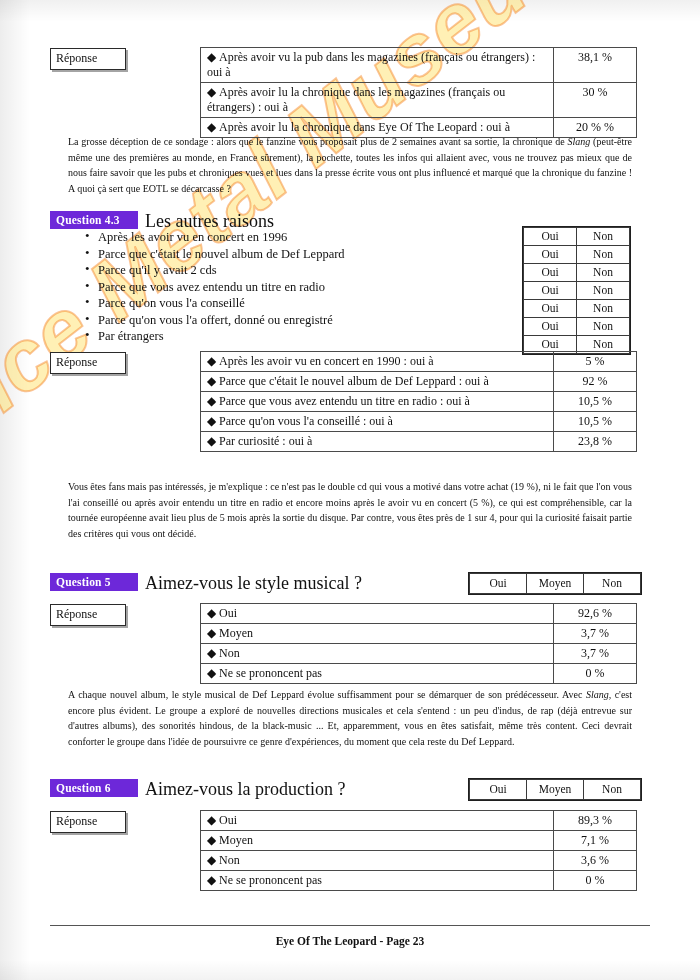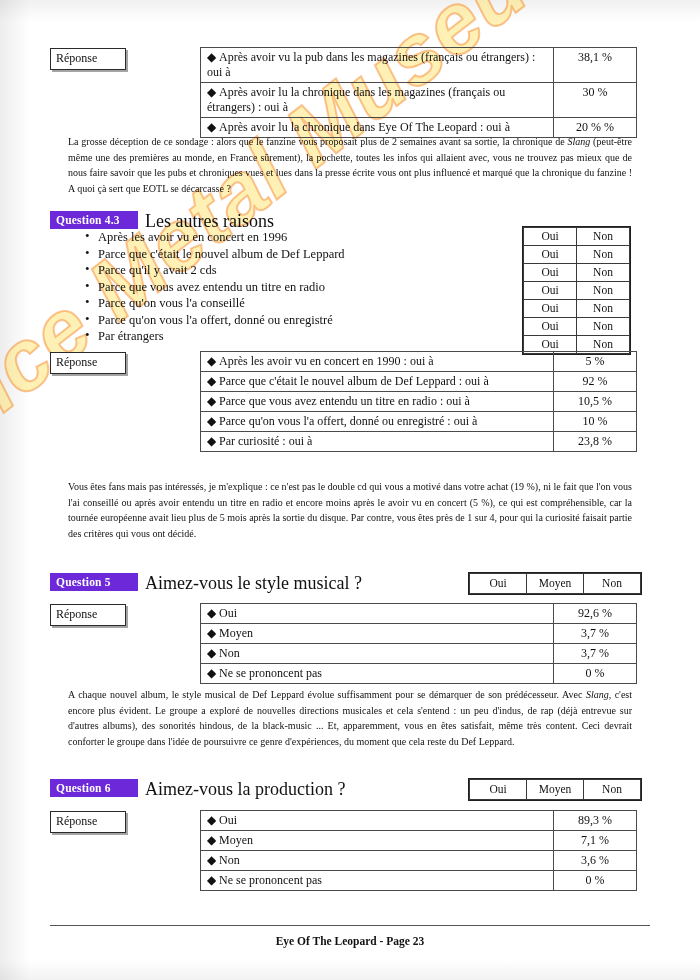--- a/index.html
+++ b/index.html
@@ -264,22 +264,22 @@
         </tr>
         <tr>
           <td class="t-label"><span class="bullet-d">◆</span><span>Parce que c'était le nouvel album de Def Leppard : oui à</span></td>
           <td class="t-val">92 %</td>
         </tr>
         <tr>
           <td class="t-label"><span class="bullet-d">◆</span><span>Parce que vous avez entendu un titre en radio : oui à</span></td>
           <td class="t-val">10,5 %</td>
         </tr>
         <tr>
-          <td class="t-label"><span class="bullet-d">◆</span><span>Parce qu'on vous l'a offert, donné ou enregistré : oui à</span></td>
-          <td class="t-val">10 %</td>
+          <td class="t-label"><span class="bullet-d">◆</span><span>Parce qu'on vous l'a conseillé : oui à</span></td>
+          <td class="t-val">10,5 %</td>
         </tr>
         <tr>
           <td class="t-label"><span class="bullet-d">◆</span><span>Par curiosité : oui à</span></td>
           <td class="t-val">23,8 %</td>
         </tr>
       </tbody>
     </table>
 
     <div class="abs" style="left:60px; top:471px; width:580px;">
       <p class="para">Vous êtes fans mais pas intéressés, je m'explique : ce n'est pas le double cd qui vous a motivé dans votre achat (19 %), ni le fait que l'on vous l'ai conseillé ou après avoir entendu un titre en radio et encore moins après le avoir vu en concert (5 %), ce qui est compréhensible, car la tournée européenne avait lieu plus de 5 mois après la sortie du disque. Par contre, vous êtes près de 1 sur 4, pour qui la curiosité faisait partie des critères qui vous ont décidé.</p>

